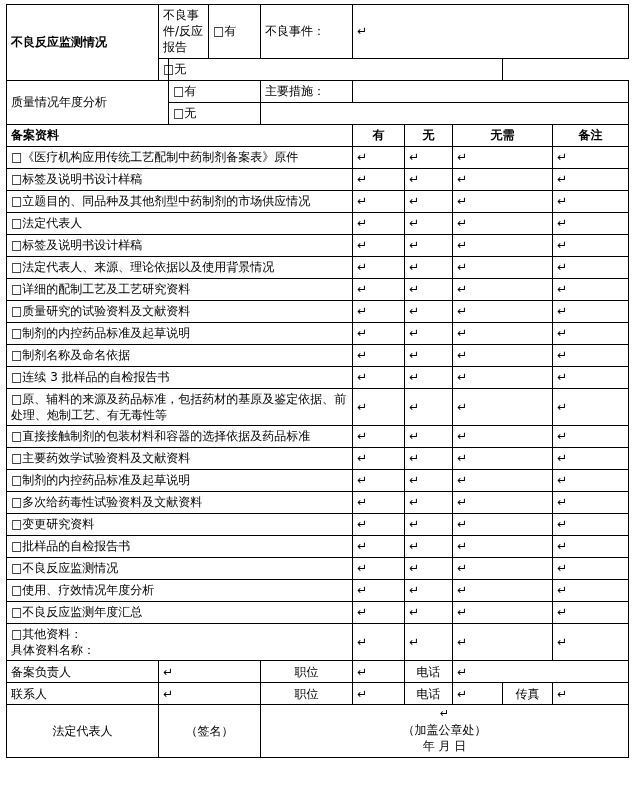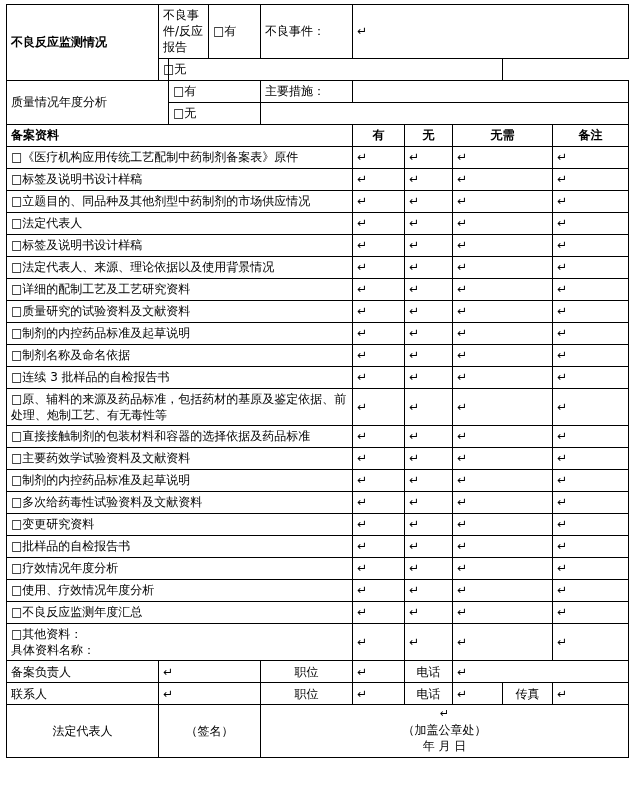--- a/index.html
+++ b/index.html
@@ -241,21 +241,21 @@
           <td class="label-cell mark">↵</td>
         </tr>
         <tr>
           <td colspan="5" class="label-cell two-line">□批样品的自检报告书</td>
           <td class="label-cell mark">↵</td>
           <td class="label-cell mark">↵</td>
           <td colspan="2" class="label-cell mark">↵</td>
           <td class="label-cell mark">↵</td>
         </tr>
         <tr>
-          <td colspan="5" class="label-cell two-line">□疗效情况年度分析</td>
+          <td colspan="5" class="label-cell two-line">□不良反应监测情况</td>
           <td class="label-cell mark">↵</td>
           <td class="label-cell mark">↵</td>
           <td colspan="2" class="label-cell mark">↵</td>
           <td class="label-cell mark">↵</td>
         </tr>
         <tr>
           <td colspan="5" class="label-cell two-line">□使用、疗效情况年度分析</td>
           <td class="label-cell mark">↵</td>
           <td class="label-cell mark">↵</td>
           <td colspan="2" class="label-cell mark">↵</td>

